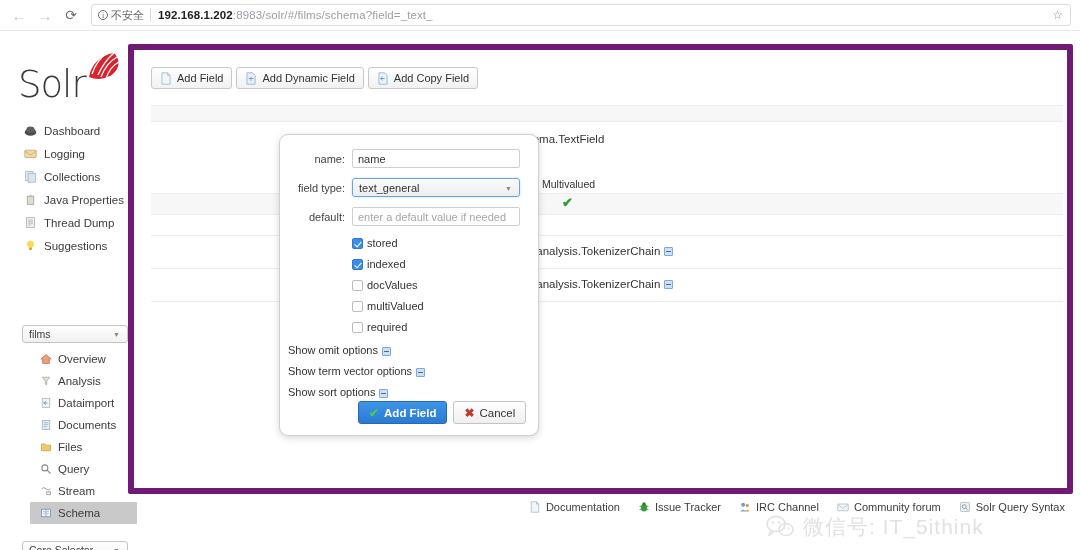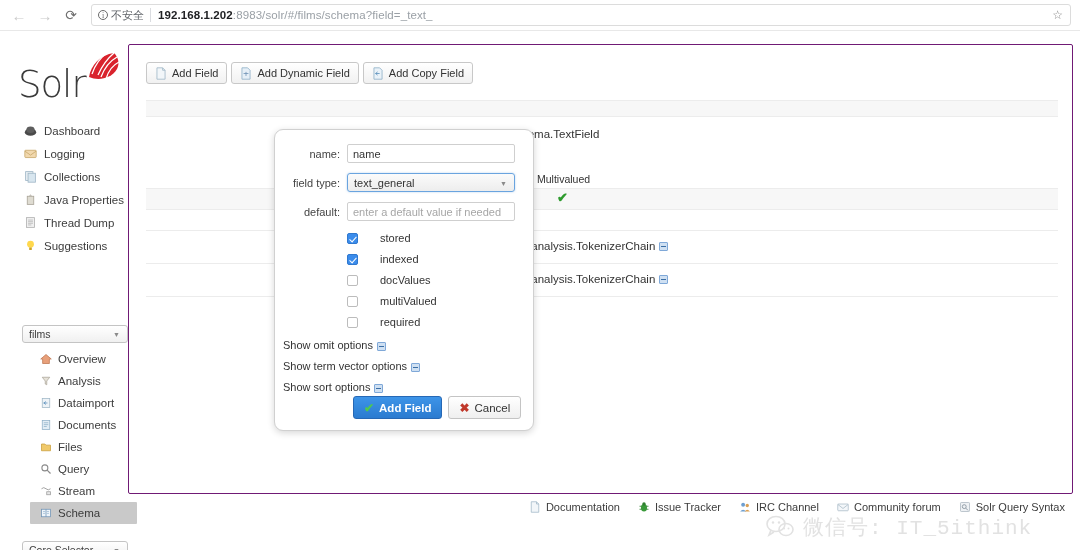--- a/index.html
+++ b/index.html
@@ -157,21 +157,21 @@
   }
   .core-nav-item .ic { width: 12px; height: 12px; flex: 0 0 12px; display:block; }
 
   #core-selector-wrap { position: absolute; left: 22px; top: 510px; }
 
   
   #content {
     position: absolute; left: 128px; top: 13px;
     width: 945px; height: 450px;
     background: #ffffff;
-    border: 1px solid #701a75;
+    border: 6px solid #701a75;
     border-radius: 2px;
   }
   #toolbar {
     position: absolute; left: 17px; top: 17px;
     display: flex; gap: 4px;
   }
   .tool-btn {
     height: 22px;
     border: 1px solid #c8c8c8;
     border-radius: 3px;
@@ -279,21 +279,21 @@
     position: relative;
     cursor: pointer;
     box-shadow: 0 0 2px rgba(100,160,220,0.5);
   }
   #field-type-select .caret {
     position: absolute; right: 7px; top: 6px;
     font-size: 7px; color: #8a8a8a;
   }
   .cb-row {
     position: absolute; left: 72px;
-    display: flex; align-items: center; gap: 22px;
+    display: flex; align-items: center; gap: 4px;
     font-size: 11px; color: #333;
     cursor: pointer;
   }
   .cbox {
     width: 11px; height: 11px;
     border: 1px solid #bcbcbc;
     border-radius: 2px;
     background: #fff;
     display: block;
     position: relative;
@@ -361,21 +361,21 @@
     white-space: nowrap;
   }
   .footer-link .ic { width: 12px; height: 12px; display:block; flex:0 0 12px; }
 
   
   #watermark {
     position: absolute; left: 765px; top: 482px;
     display: flex; align-items: center; gap: 8px;
     color: #e2e2e2;
     font-size: 21px;
-    font-family: Liberation Mono, monospace;
+    font-family: Liberation Sans, sans-serif;
     letter-spacing: 1px;
     user-select: none;
   }
 </style>
 </head>
 <body>
 
 <div id="browser-chrome">
   <div class="nav-btn disabled" id="nav-back">
     <span>←</span>

